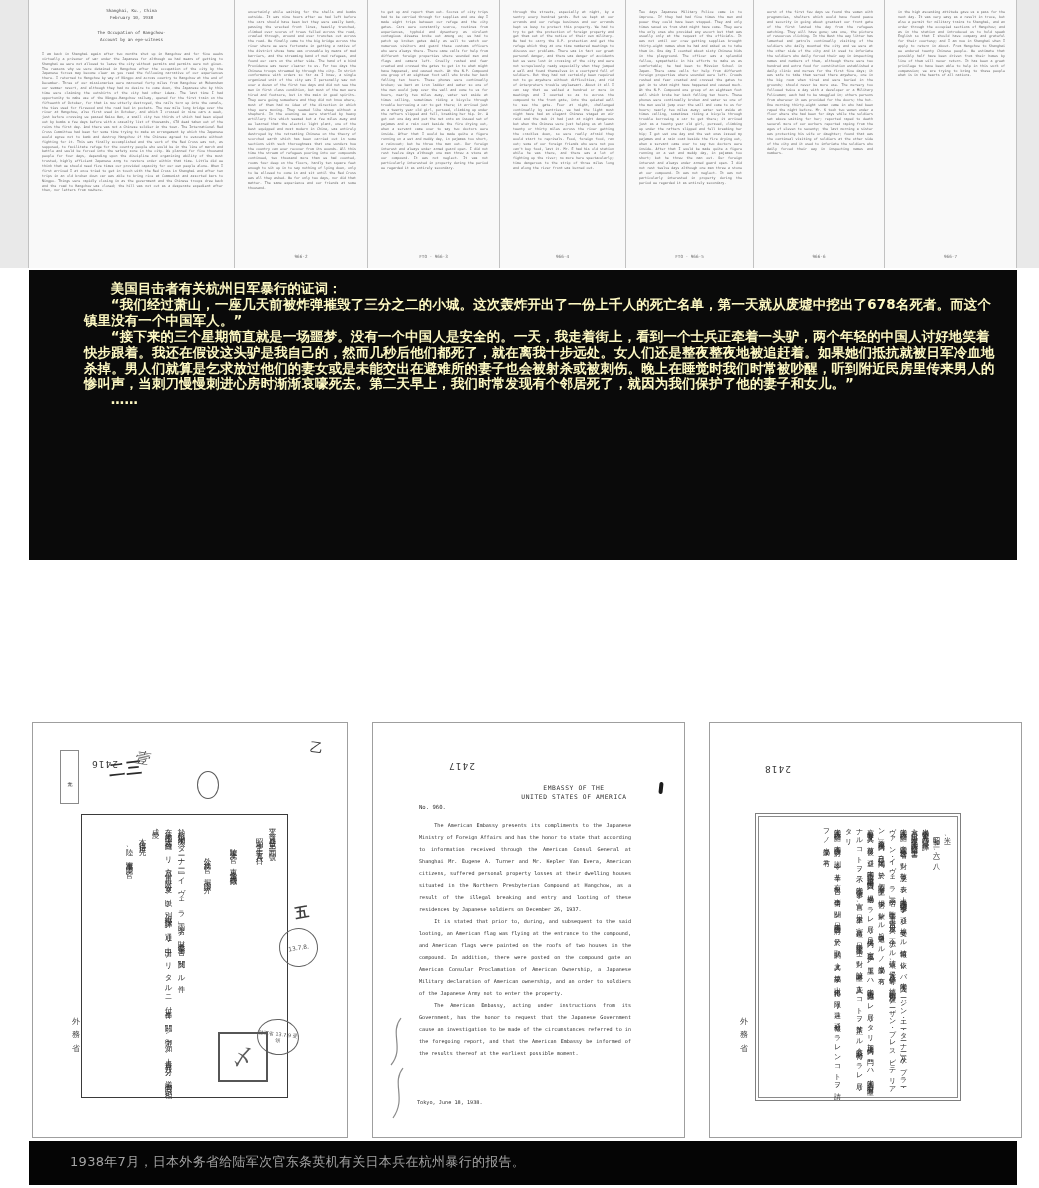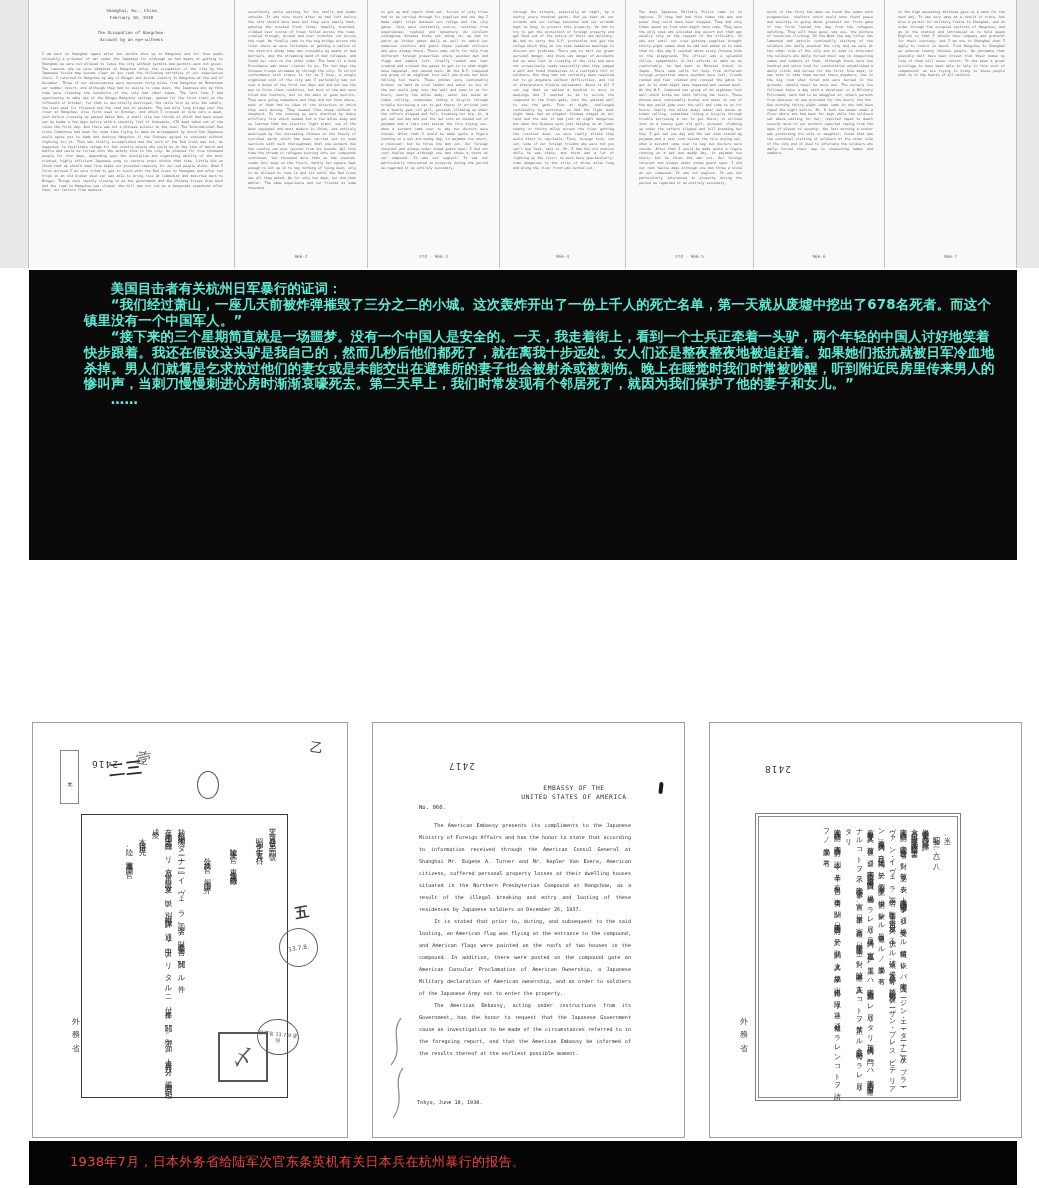--- a/index.html
+++ b/index.html
@@ -20,21 +20,21 @@
   .tw-body{margin:8px 11px 0 13px;font-family:"DejaVu Sans Mono",monospace;font-size:3.3px;
            line-height:1.48;color:#616161;text-align:justify;word-break:break-word;
            height:205px;overflow:hidden;}
   .tw-page:not(.first) .tw-body{margin-top:10px;height:228px;}
   .tw-page.last .tw-body{height:120px;}
   .tw-footer{position:absolute;bottom:9px;left:0;width:100%;text-align:center;
              font-family:"DejaVu Sans Mono",monospace;font-size:4.3px;color:#6e6e6e;}
 
   
   .testimony{position:absolute;left:29px;top:270px;width:988px;height:290px;background:#0a0a0a;
-             color:#5eead4;box-sizing:border-box;padding:11px 22px 8px 55px;}
+             color:#fef9c3;box-sizing:border-box;padding:11px 22px 8px 55px;}
   .testimony p{margin:0;font-size:13.4px;line-height:15.9px;font-weight:600;
                text-indent:2em;letter-spacing:0.2px;}
   .testimony p.heading{text-indent:2em;}
 
   
   .doc{position:absolute;top:722px;height:416px;background:#ffffff;border:1px solid #9f9f9f;
        box-sizing:border-box;overflow:hidden;}
   .doc-a{left:32px;width:316px;}
   .doc-b{left:372px;width:313px;}
   .doc-c{left:709px;width:313px;}
@@ -84,21 +84,21 @@
   .margin-squiggle{position:absolute;left:8px;top:290px;}
 
   
   .trans-box-outer{position:absolute;left:45px;top:90px;width:206px;height:288px;
                    border:1.5px solid #7f7f7f;box-sizing:border-box;padding:2px;}
   .trans-box-inner{width:100%;height:100%;border:1px solid #8a8a8a;box-sizing:border-box;padding:6px 5px;}
   .trans-box-inner .vtext{width:100%;height:100%;font-size:7px;line-height:11px;letter-spacing:1.5px;}
 
   
   .caption-bar{position:absolute;left:29px;top:1141px;width:988px;height:44px;background:#050505;
-               color:#ef4444;box-sizing:border-box;padding:10px 0 0 41px;}
+               color:#a3a3a3;box-sizing:border-box;padding:10px 0 0 41px;}
   .caption-bar span{font-size:13px;letter-spacing:0.3px;}
 </style>
 </head>
 <body>
 
 <div id="root">
 
   <div class="pages-row">
     <div class="tw-page first w1">
       <div class="tw-head">

